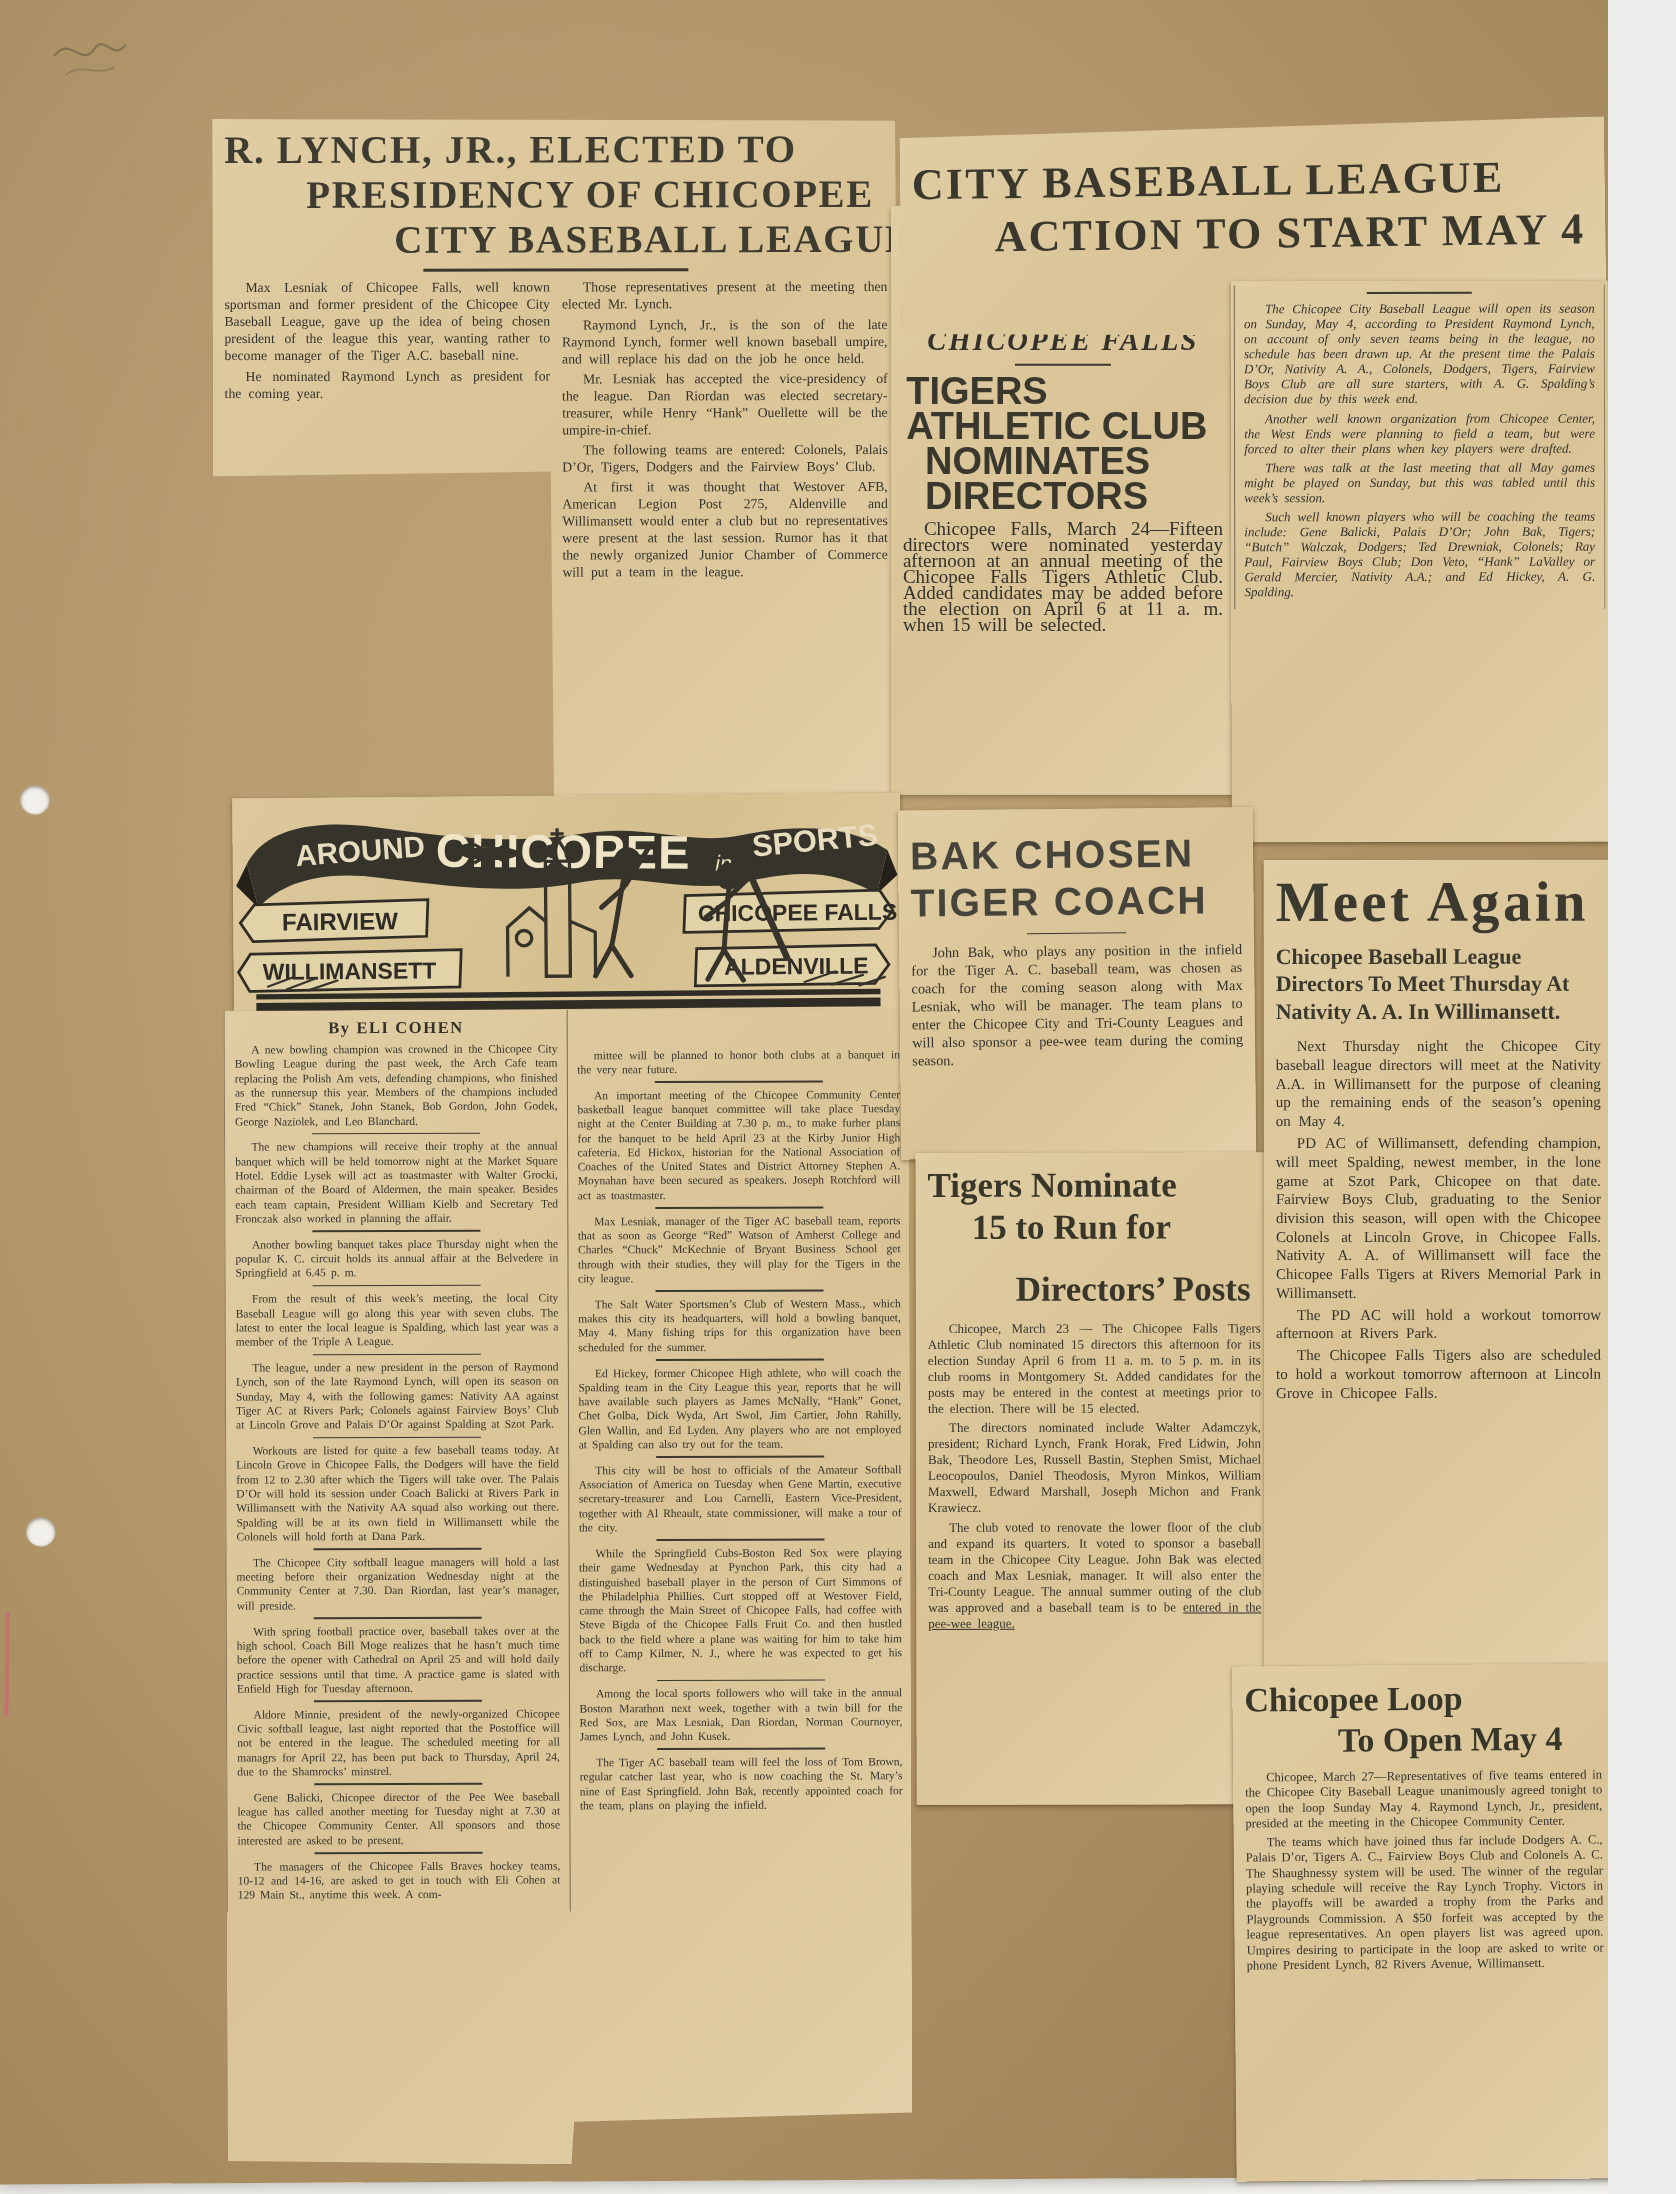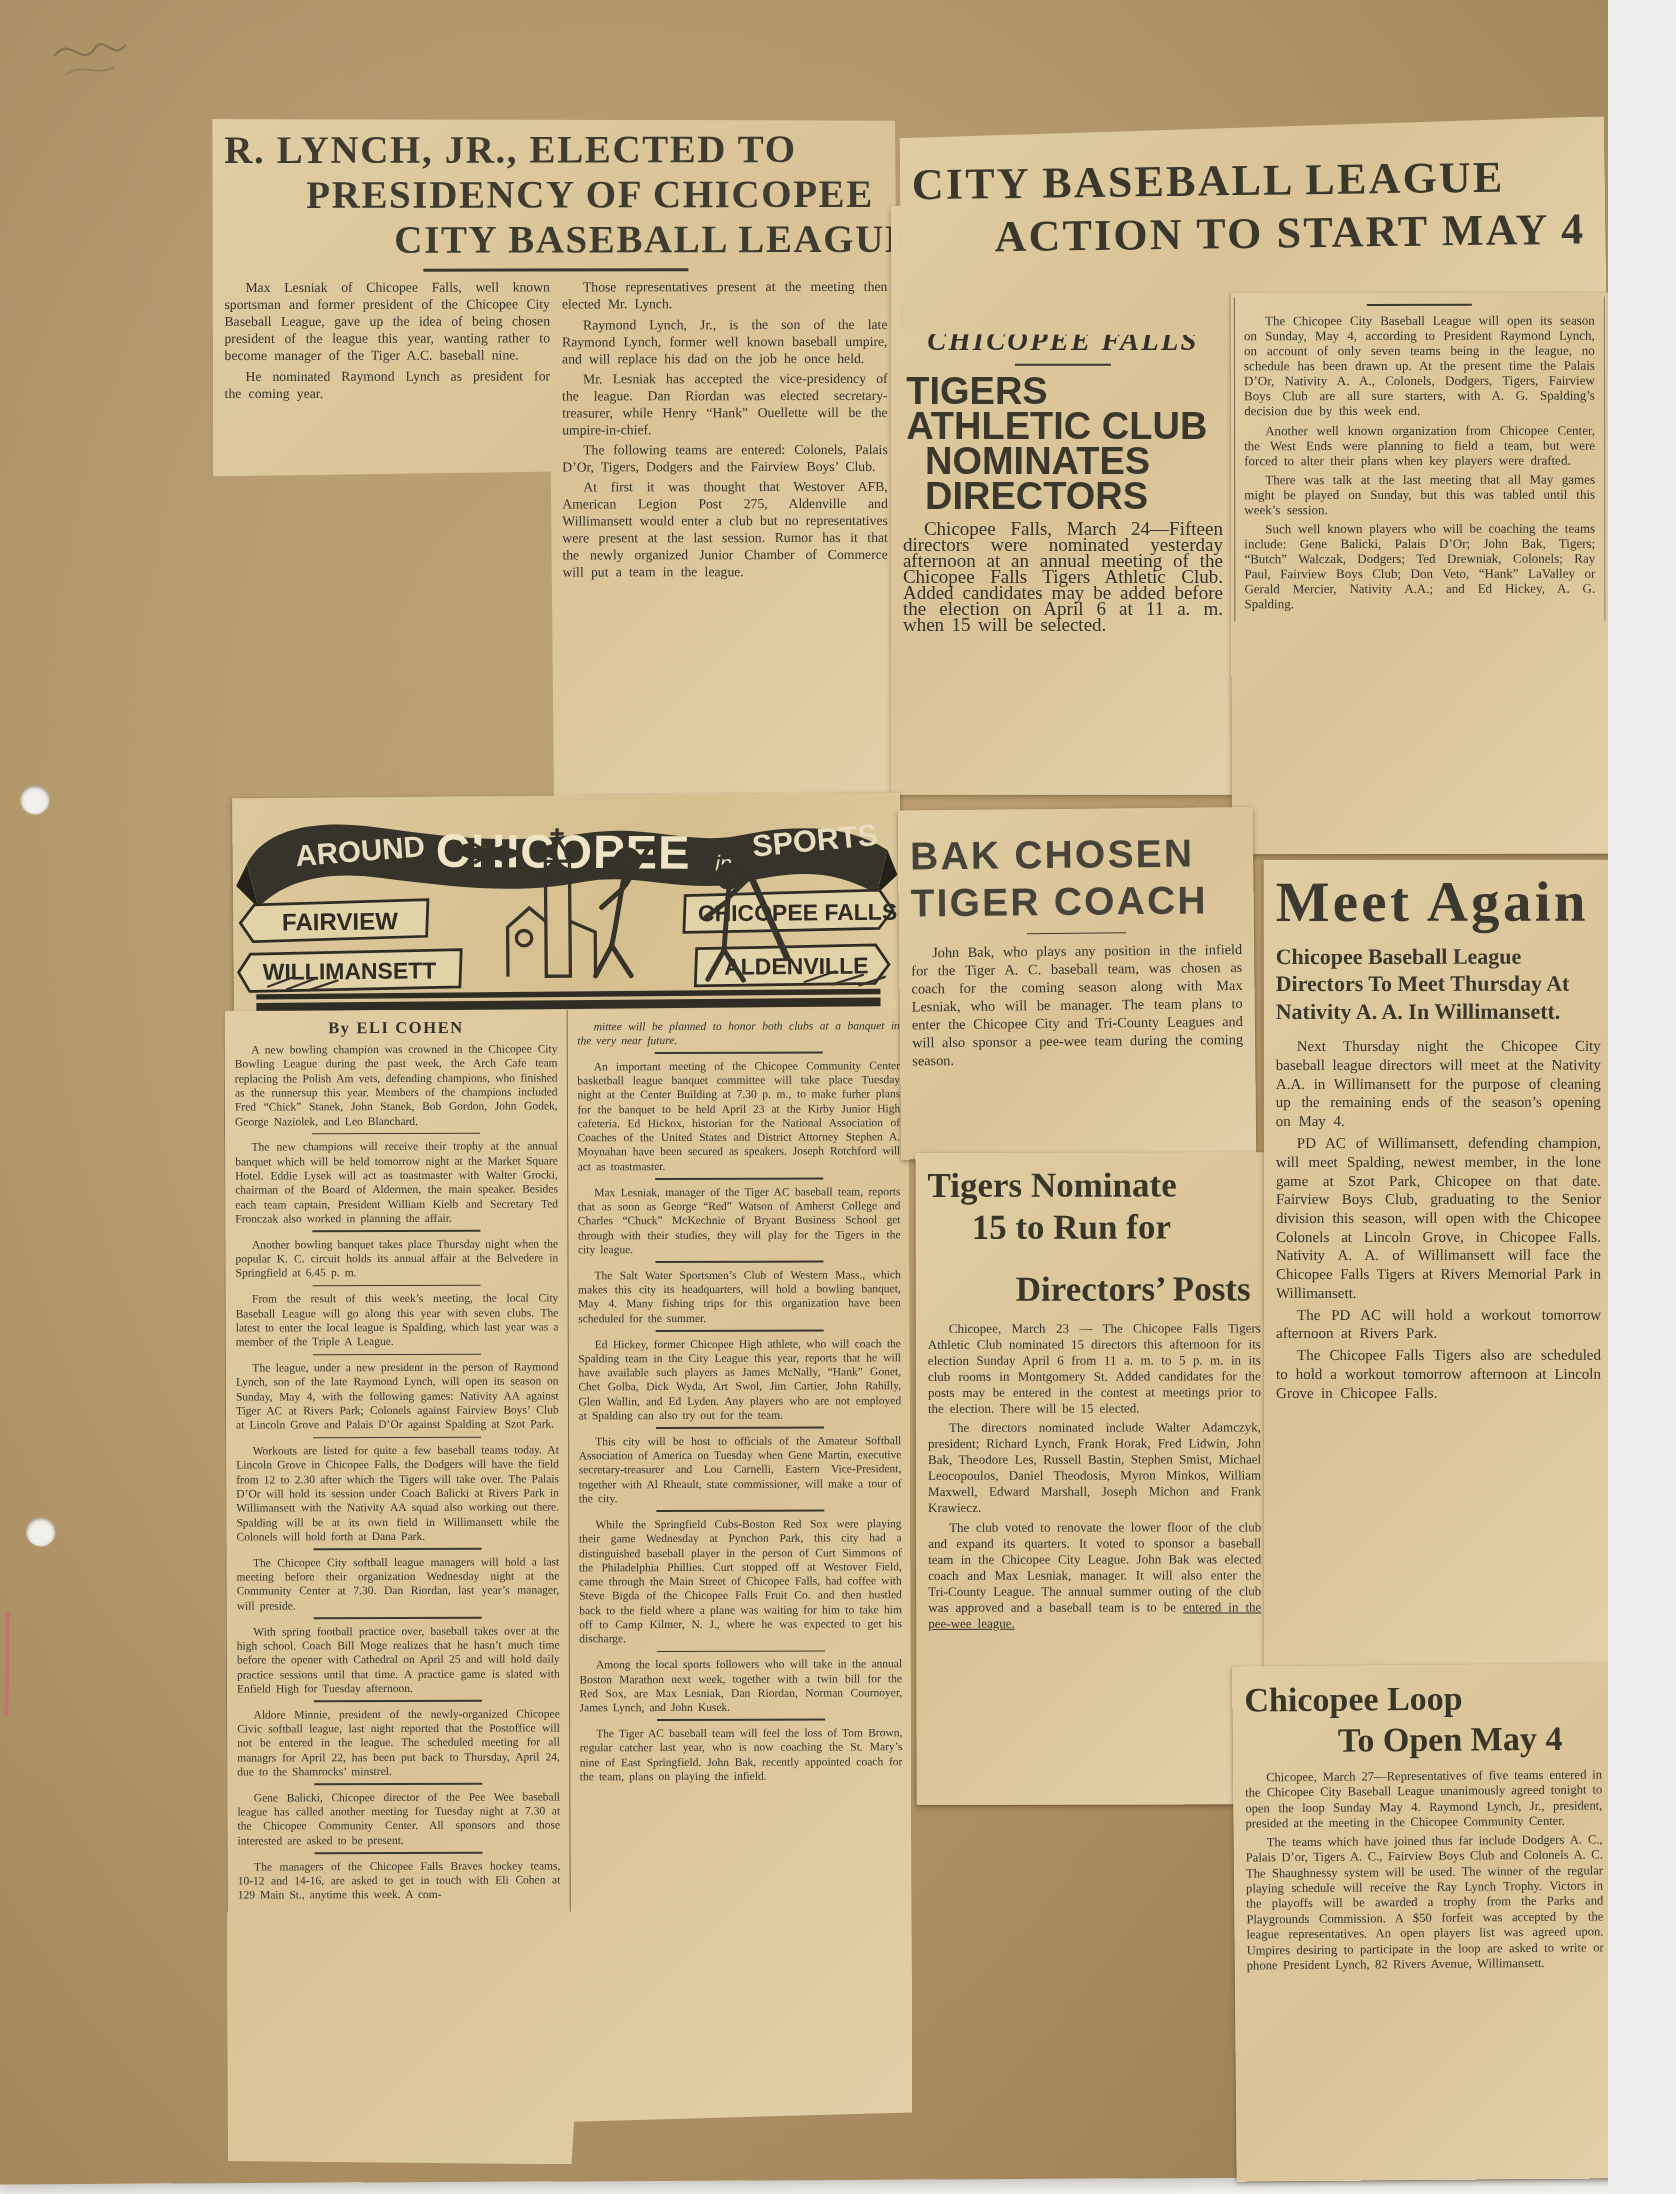--- a/index.html
+++ b/index.html
@@ -22,21 +22,21 @@
   #clip-lynch{left:228px;top:125px;width:687px;height:687px;transform:rotate(0.2deg);
      clip-path:polygon(0 0,99.4% 0.4%,100% 100%,49.6% 100%,49.2% 51.4%,0 52%);}
   #clip-lynch .hl{font-weight:bold;font-size:39px;line-height:45px;letter-spacing:1.6px;color:#3e3c30;white-space:nowrap;}
   #clip-lynch .cols{display:flex;gap:12px;font-size:13.7px;line-height:17px;word-spacing:3.8px;}
   #clip-lynch .col{width:50%;}
   
   #clip-action{left:917px;top:131px;width:705px;height:215px;transform:rotate(-0.45deg);
      clip-path:polygon(0 6%,100% 0,100% 94%,55% 100%,0 97%);}
   #clip-action .hl{font-weight:bold;font-size:44px;line-height:53px;letter-spacing:2.2px;color:#3a382c;white-space:nowrap;}
   
-  #clip-season{left:1246px;top:304px;width:377px;height:561px;transform:rotate(0.2deg);}
+  #clip-season{left:1246px;top:292px;width:377px;height:561px;transform:rotate(0.2deg);font-style:italic;}
   #clip-season .textwrap{border-left:1.1px solid rgba(45,40,25,0.6);border-right:1.1px solid rgba(45,40,25,0.45);
      padding:3.3px 8.8px 5.5px 8.8px;margin:4.4px 3.3px;}
   #clip-season p.body{font-size:13px;line-height:15px;word-spacing:3.3px;margin-bottom:4.4px;}
   
   #clip-nominates{left:906px;top:215px;width:344px;height:589px;transform:rotate(0.3deg);}
   #clip-nominates .kicker{font-style:italic;font-weight:bold;font-size:28.5px;text-align:center;letter-spacing:2.2px;margin-top:8.8px;}
   #clip-nominates .hl{font-family:Liberation Sans, sans-serif;font-weight:bold;font-size:38px;line-height:35px;
      letter-spacing:0px;color:#3a382c;}
   #clip-nominates p.body{font-size:19px;line-height:16px;word-spacing:2.7px;}
   
@@ -232,21 +232,21 @@
           <div class="rule"></div>
           <p class="body">With spring football practice over, baseball takes over at the high school. Coach Bill Moge realizes that he hasn’t much time before the opener with Cathedral on April 25 and will hold daily practice sessions until that time. A practice game is slated with Enfield High for Tuesday afternoon.</p>
           <div class="rule"></div>
           <p class="body">Aldore Minnie, president of the newly-organized Chicopee Civic softball league, last night reported that the Postoffice will not be entered in the league. The scheduled meeting for all managrs for April 22, has been put back to Thursday, April 24, due to the Shamrocks’ minstrel.</p>
           <div class="rule"></div>
           <p class="body">Gene Balicki, Chicopee director of the Pee Wee baseball league has called another meeting for Tuesday night at 7.30 at the Chicopee Community Center. All sponsors and those interested are asked to be present.</p>
           <div class="rule"></div>
           <p class="body">The managers of the Chicopee Falls Braves hockey teams, 10-12 and 14-16, are asked to get in touch with Eli Cohen at 129 Main St., anytime this week. A com-</p>
         </div>
         <div class="col c2">
-          <p class="body" style="margin-top:4px;font-style:italic;">mittee will be planned to honor both clubs at a banquet in the very near future.</p>
+          <p class="body" style="margin-top:33px;">mittee will be planned to honor both clubs at a banquet in the very near future.</p>
           <div class="rule"></div>
           <p class="body">An important meeting of the Chicopee Community Center basketball league banquet committee will take place Tuesday night at the Center Building at 7.30 p. m., to make furher plans for the banquet to be held April 23 at the Kirby Junior High cafeteria. Ed Hickox, historian for the National Association of Coaches of the United States and District Attorney Stephen A. Moynahan have been secured as speakers. Joseph Rotchford will act as toastmaster.</p>
           <div class="rule"></div>
           <p class="body">Max Lesniak, manager of the Tiger AC baseball team, reports that as soon as George “Red” Watson of Amherst College and Charles “Chuck” McKechnie of Bryant Business School get through with their studies, they will play for the Tigers in the city league.</p>
           <div class="rule"></div>
           <p class="body">The Salt Water Sportsmen’s Club of Western Mass., which makes this city its headquarters, will hold a bowling banquet, May 4. Many fishing trips for this organization have been scheduled for the summer.</p>
           <div class="rule"></div>
           <p class="body">Ed Hickey, former Chicopee High athlete, who will coach the Spalding team in the City League this year, reports that he will have available such players as James McNally, “Hank” Gonet, Chet Golba, Dick Wyda, Art Swol, Jim Cartier, John Rahilly, Glen Wallin, and Ed Lyden. Any players who are not employed at Spalding can also try out for the team.</p>
           <div class="rule"></div>
           <p class="body">This city will be host to officials of the Amateur Softball Association of America on Tuesday when Gene Martin, executive secretary-treasurer and Lou Carnelli, Eastern Vice-President, together with Al Rheault, state commissioner, will make a tour of the city.</p>

